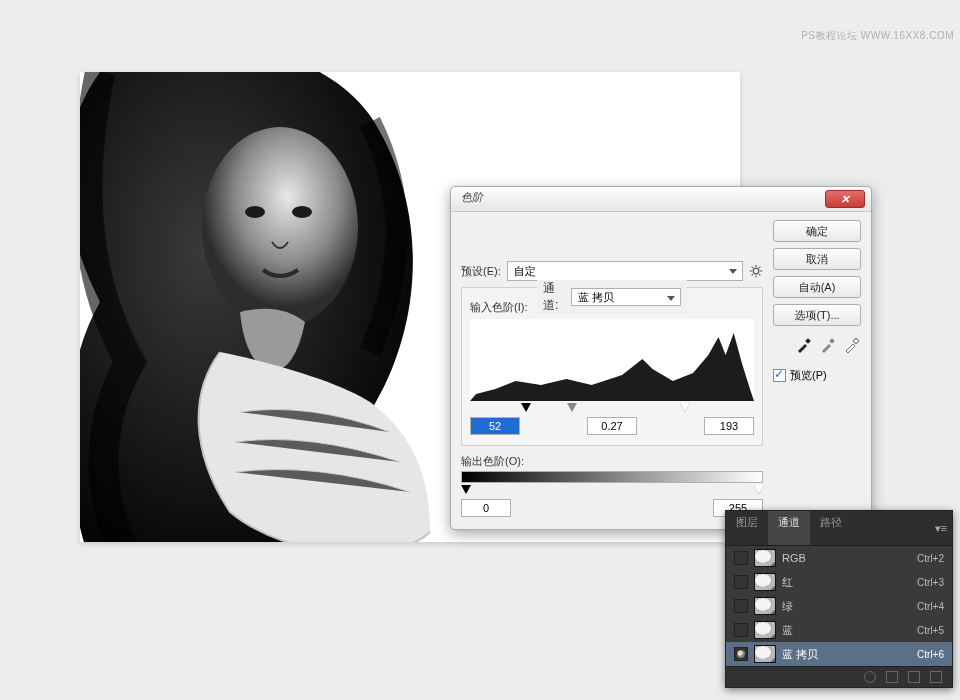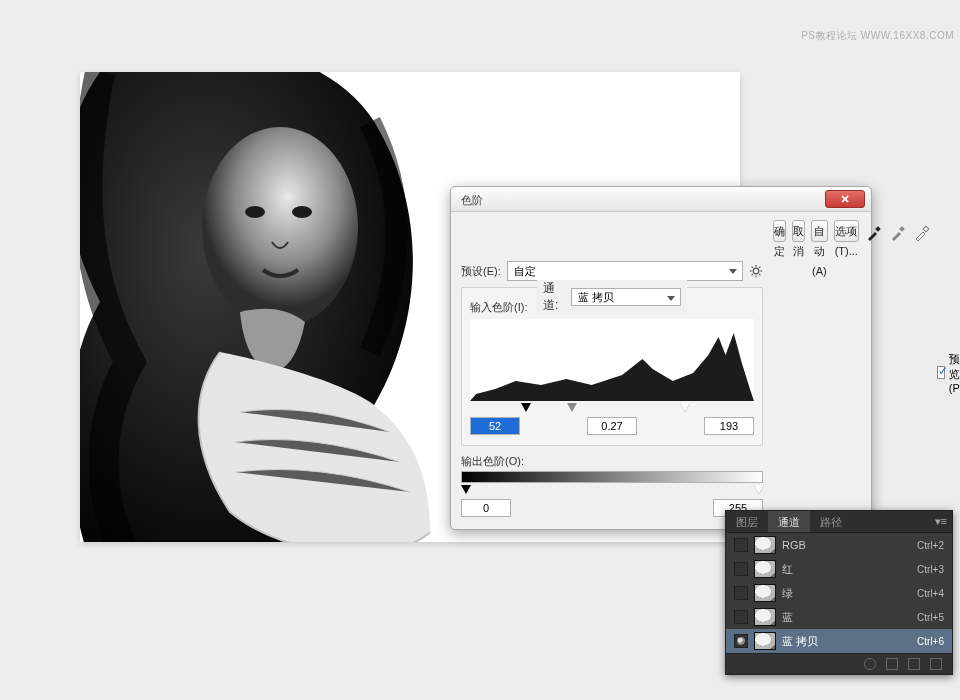--- a/index.html
+++ b/index.html
@@ -46,26 +46,27 @@
       left: 450px;
       top: 186px;
       width: 422px;
       background: #f0f0f0;
       border: 1px solid #aaa;
       border-radius: 5px;
       box-shadow: 0 4px 14px rgba(0,0,0,0.35);
     }
     .titlebar {
       display: flex;
-      align-items: flex-end;
+      align-items: flex-start;
       justify-content: space-between;
       padding: 3px 6px 3px 10px;
       background: linear-gradient(#fdfdfd,#e6e6e6);
       border-bottom: 1px solid #c8c8c8;
       border-radius: 5px 5px 0 0;
+      font-style: italic;
     }
     .titlebar .title { color: #444; }
     .close-btn {
       width: 40px;
       height: 18px;
       background: linear-gradient(#e46f6b,#c73b34);
       border: 1px solid #9a2f2a;
       border-radius: 3px;
       display: flex;
       align-items: center;
@@ -73,21 +74,21 @@
       color: #fff;
       font-weight: bold;
       cursor: pointer;
     }
     .dialog-body {
       display: flex;
       padding: 8px 10px 12px 10px;
       gap: 10px;
     }
     .left-col { flex: 1; margin-top: 41px; }
-    .right-col { width: 88px; display: flex; flex-direction: row; gap: 6px; }
+    .right-col { width: 88px; display: flex; flex-direction: column; gap: 6px; }
 
     .row { display: flex; align-items: center; gap: 6px; margin-bottom: 6px; }
     .lbl { color: #333; }
     .select {
       flex: 1;
       height: 20px;
       border: 1px solid #b0b0b0;
       background: #fff;
       display: flex;
       align-items: center;
@@ -210,21 +211,21 @@
       border: 1px solid #222;
       box-shadow: 0 2px 8px rgba(0,0,0,0.5);
       color: #c8c8c8;
       font-size: 11px;
     }
     .panel-tabs {
       display: flex;
       align-items: stretch;
       background: #2e2e2e;
       border-bottom: 1px solid #1e1e1e;
-      height: 22px;
+      height: 35px;
     }
     .panel-tab {
       padding: 4px 10px;
       color: #999;
       cursor: pointer;
     }
     .panel-tab.active {
       background: #454545;
       color: #ddd;
     }

